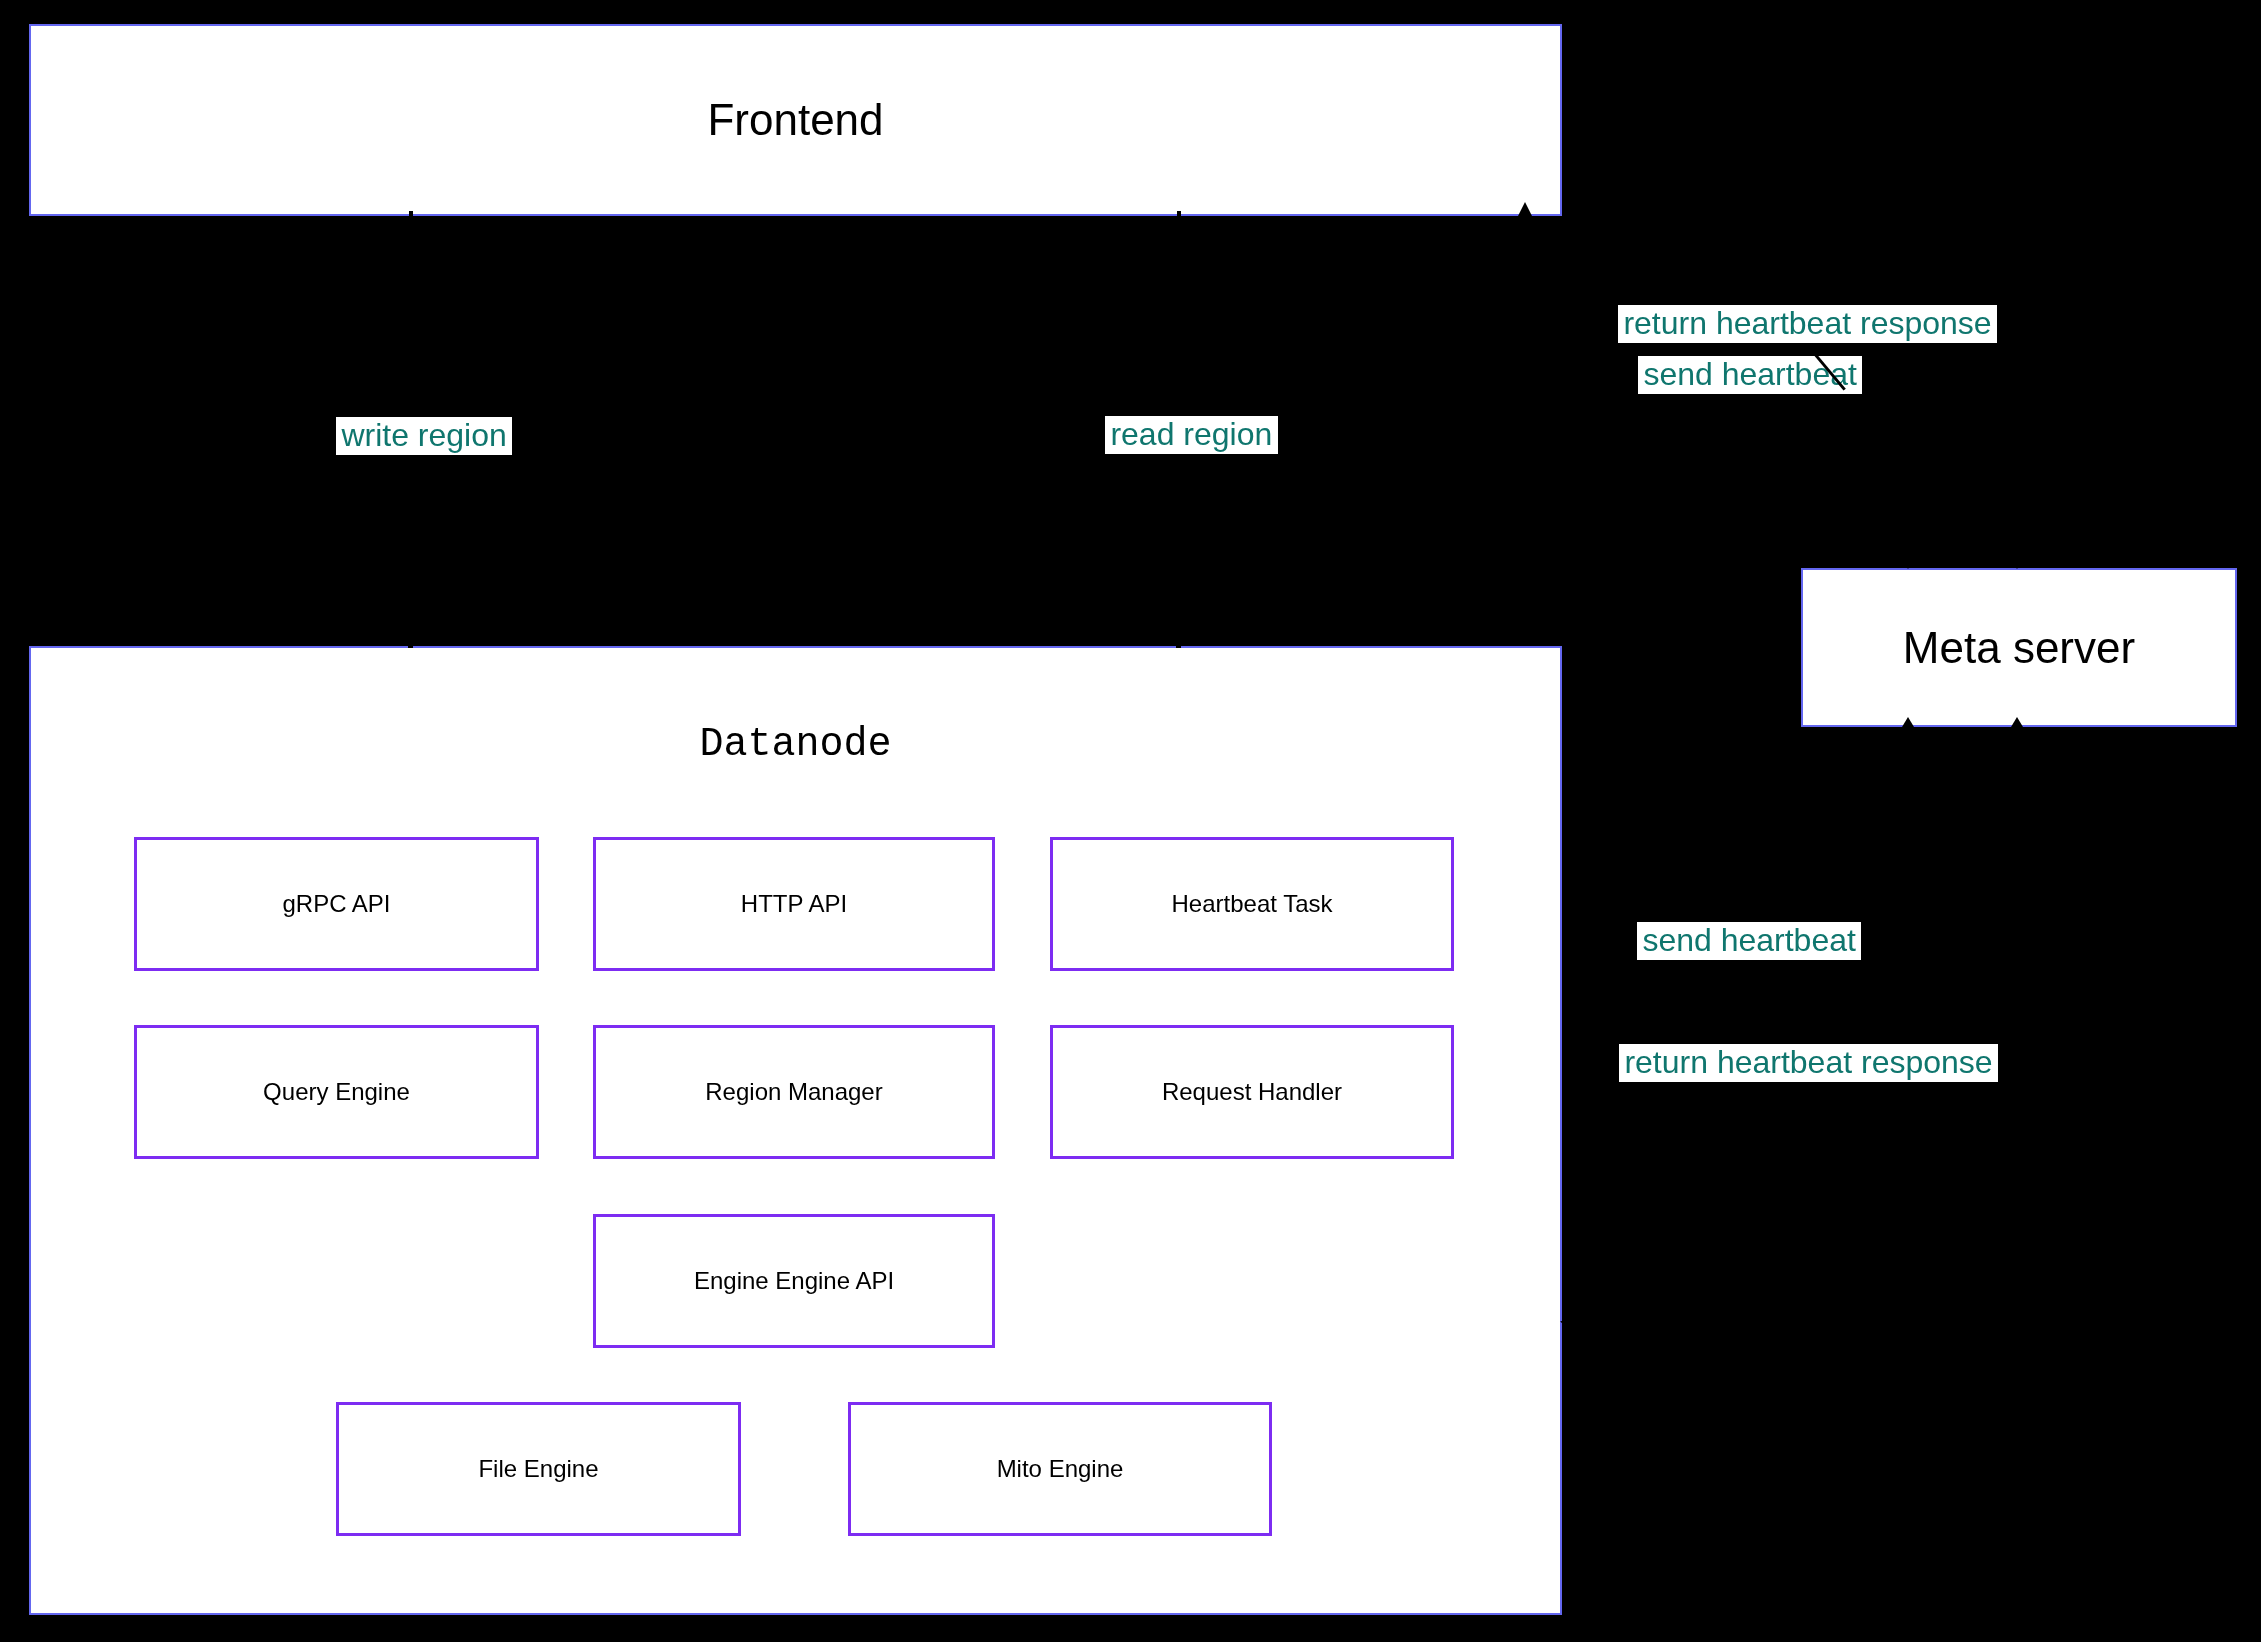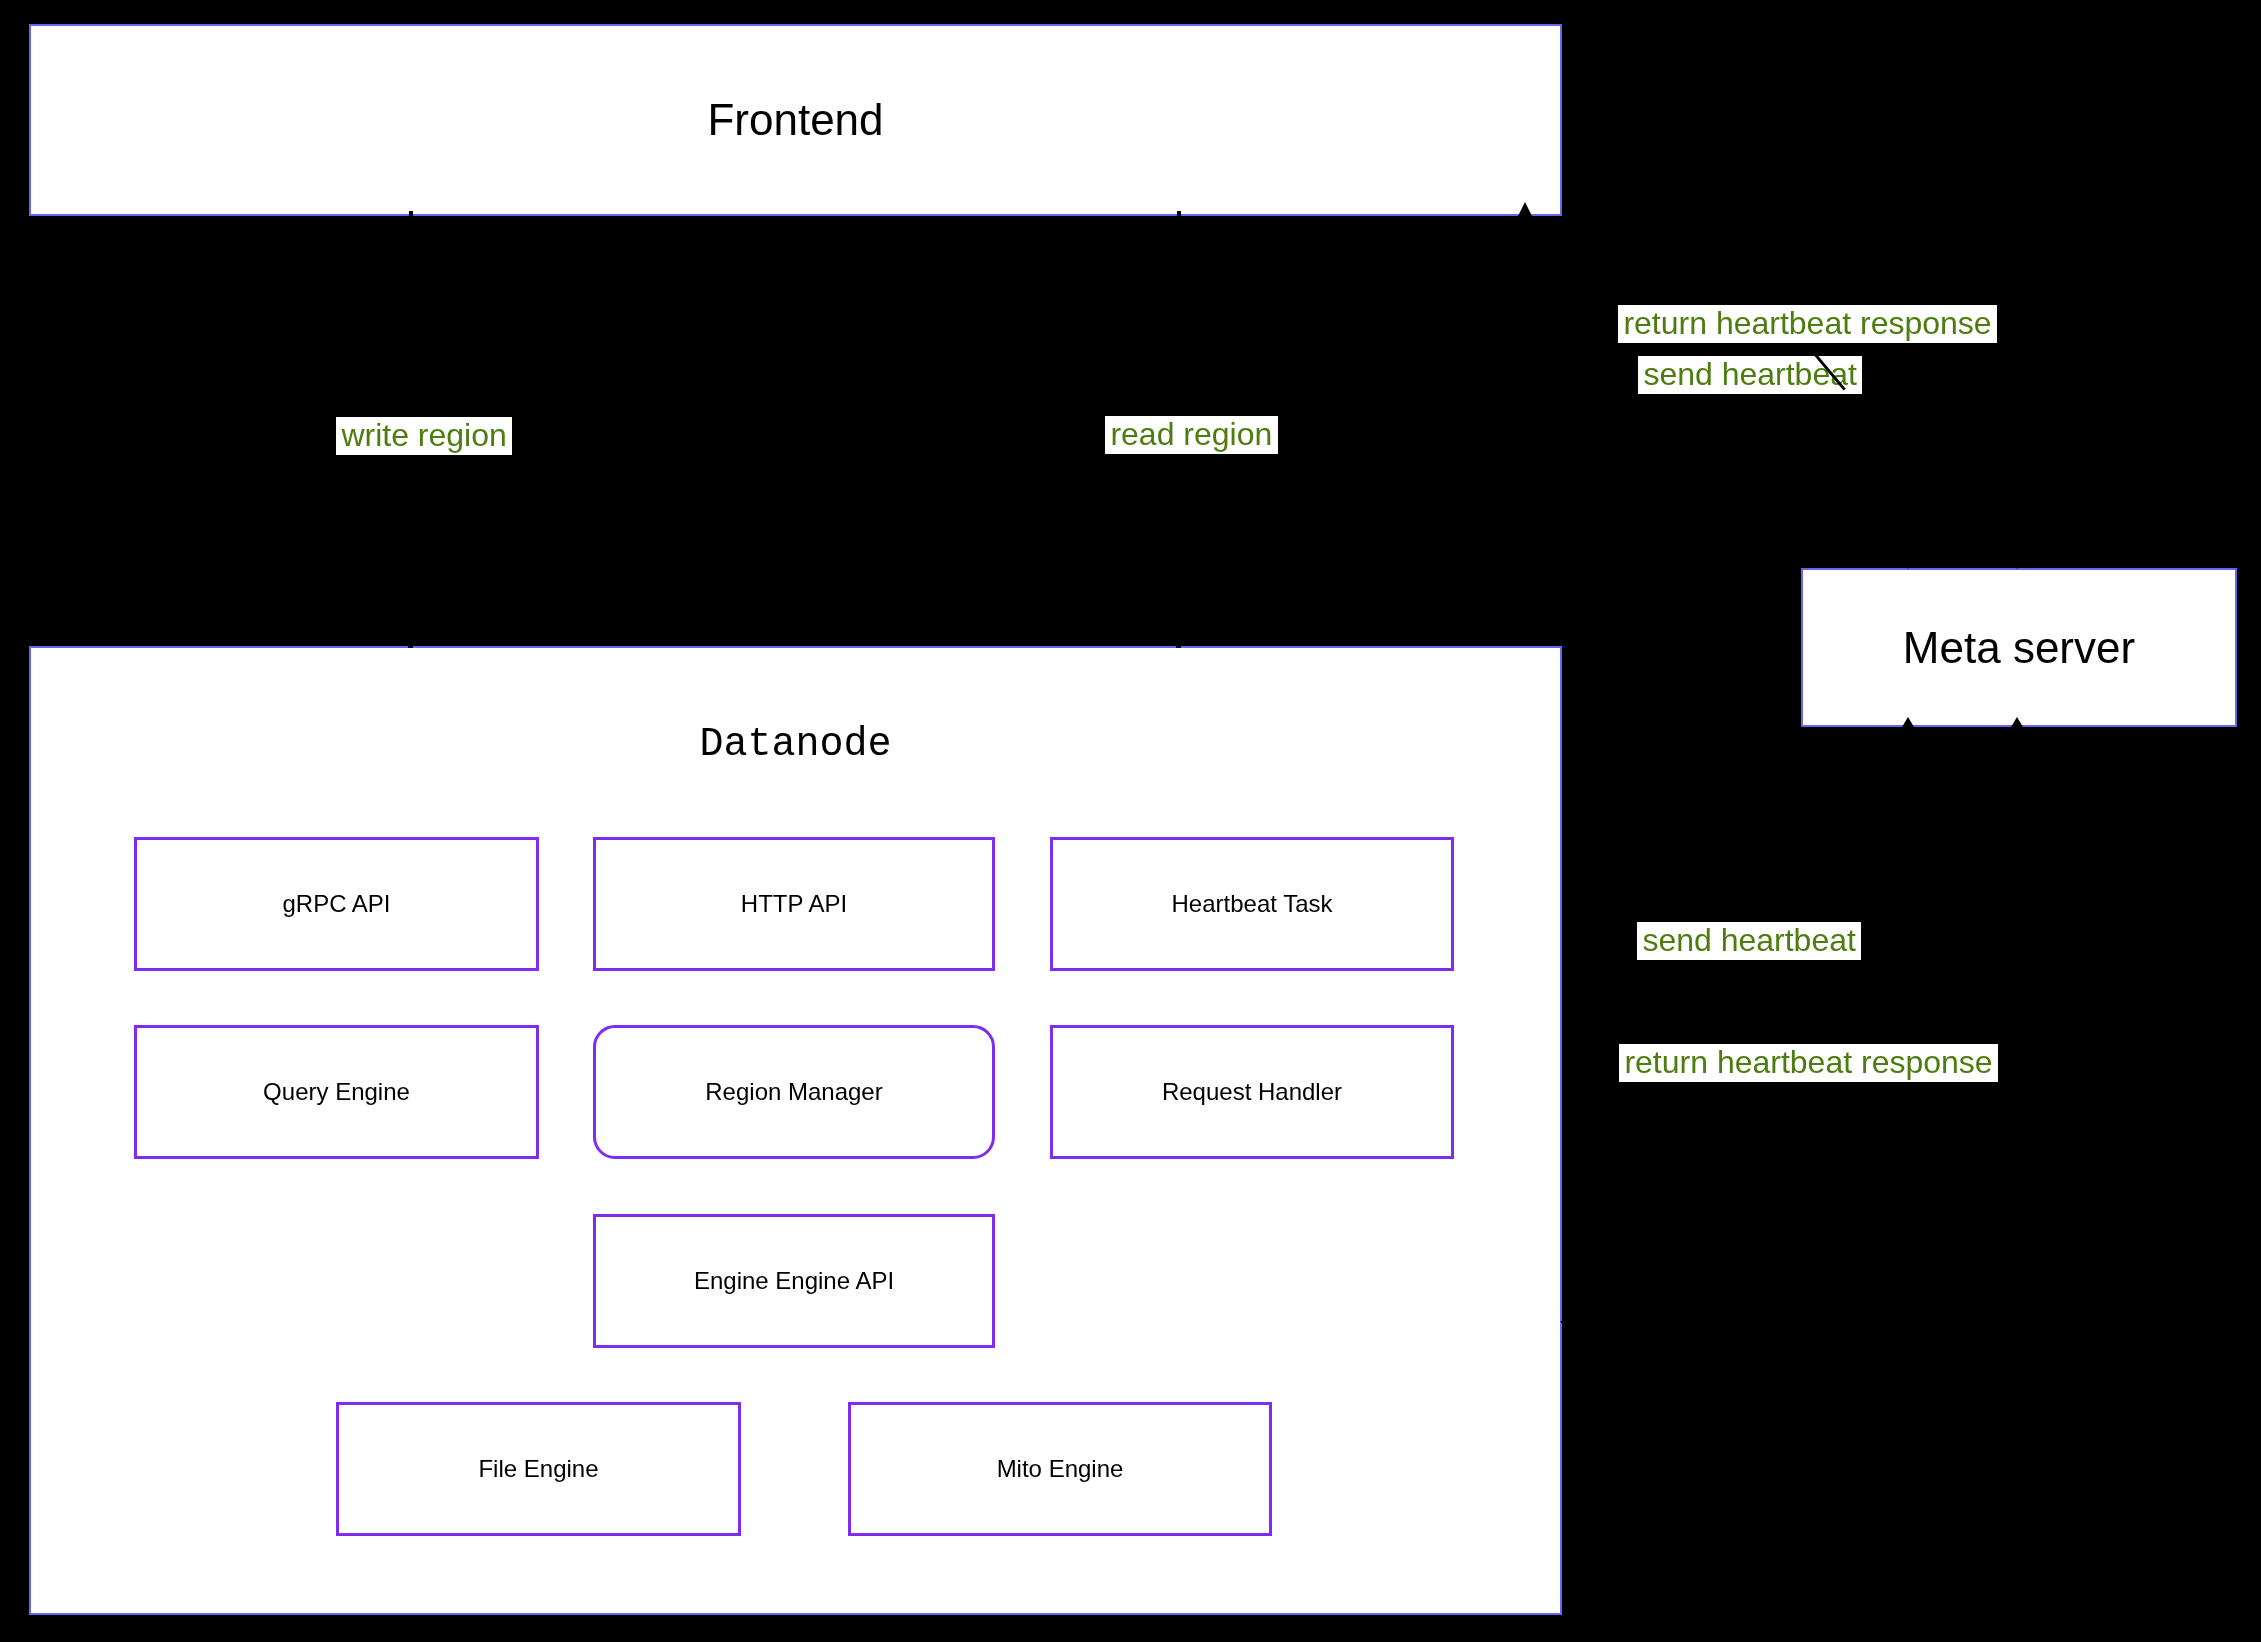--- a/index.html
+++ b/index.html
@@ -18,21 +18,21 @@
     position:absolute;background:#ffffff;border:3.4px solid #7d2cf2;
     box-sizing:border-box;display:flex;align-items:center;justify-content:center;
     font-size:24px;z-index:2;white-space:nowrap;
   }
   .node-title{font-size:44px;white-space:nowrap;}
   .subgraph-title{
     position:absolute;left:0;right:0;top:74px;text-align:center;
     font-size:40px;z-index:2;font-family:Liberation Mono, monospace;
   }
   .edge-label{
-    position:absolute;background:#ffffff;color:#4d7c0f;
+    position:absolute;background:#ffffff;color:#0f766e;
     font-size:32px;line-height:1.12;padding:1.3px 5.4px;z-index:4;white-space:nowrap;
   }
   .frag{position:absolute;z-index:5;}
   .frag.bar{background:#000000;}
   .tri{width:0;height:0;background:transparent;}
   .tri-down{border-left:6px solid transparent;border-right:6px solid transparent;border-top:10.8px solid #000000;}
   .tri-up{border-left:6px solid transparent;border-right:6px solid transparent;border-bottom:10.8px solid #000000;}
   .tri-up-lg{border-left:8.7px solid transparent;border-right:8.7px solid transparent;border-bottom:16px solid #000000;}
   .tri-left{border-top:8px solid transparent;border-bottom:8px solid transparent;border-right:15px solid #000000;}
   .diag{background:#000000;}
@@ -57,21 +57,21 @@
 </div>
 <div class="component-box" style="left:593px;top:837px;width:402px;height:134px;">
   <span>HTTP API</span>
 </div>
 <div class="component-box" style="left:1050px;top:837px;width:404px;height:134px;">
   <span>Heartbeat Task</span>
 </div>
 <div class="component-box" style="left:134px;top:1025px;width:405px;height:134px;">
   <span>Query Engine</span>
 </div>
-<div class="component-box" style="left:593px;top:1025px;width:402px;height:134px;border-radius:22px;">
+<div class="component-box" style="left:593px;top:1025px;width:402px;height:134px;">
   <span>Region Manager</span>
 </div>
 <div class="component-box" style="left:1050px;top:1025px;width:404px;height:134px;">
   <span>Request Handler</span>
 </div>
 <div class="component-box" style="left:593px;top:1214px;width:402px;height:134px;">
   <span>Engine Engine API</span>
 </div>
 <div class="component-box" style="left:336px;top:1402px;width:405px;height:134px;">
   <span>File Engine</span>

